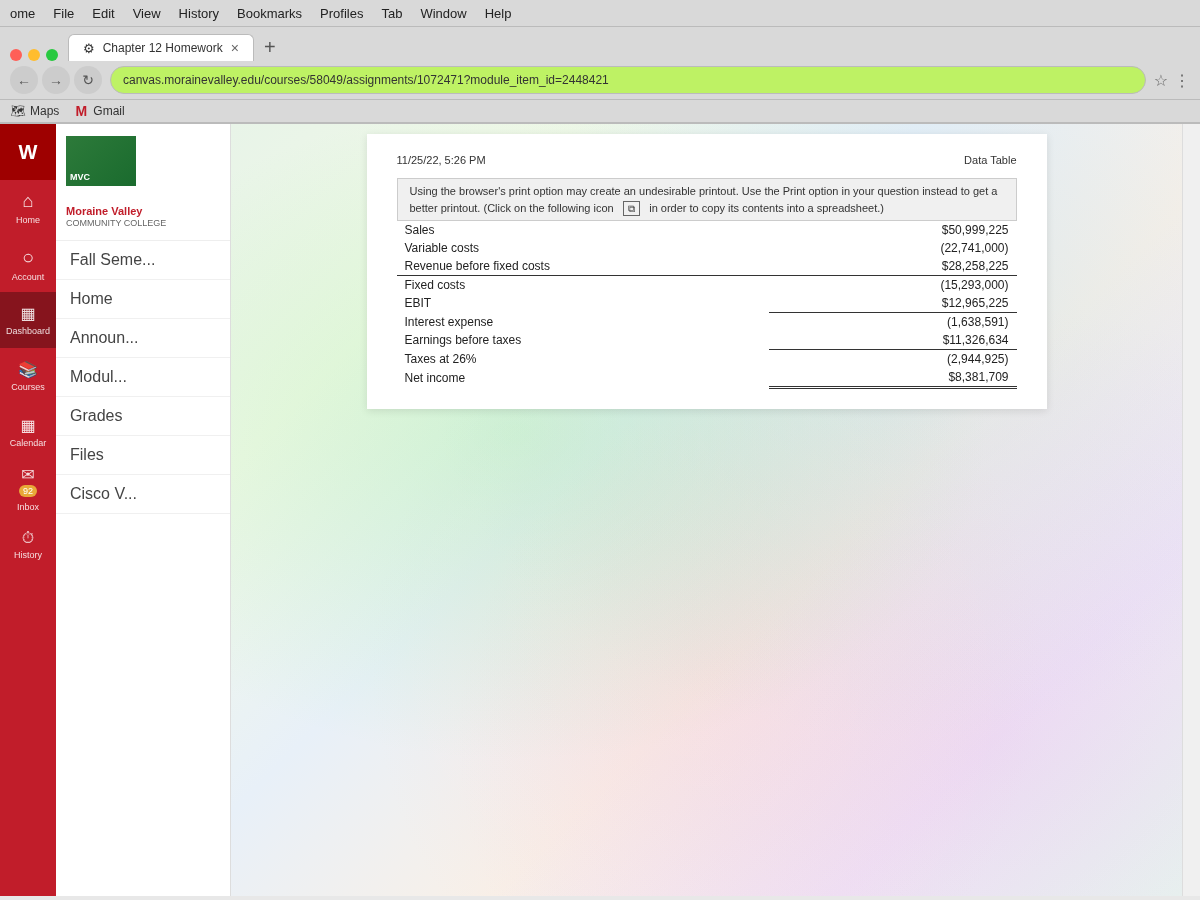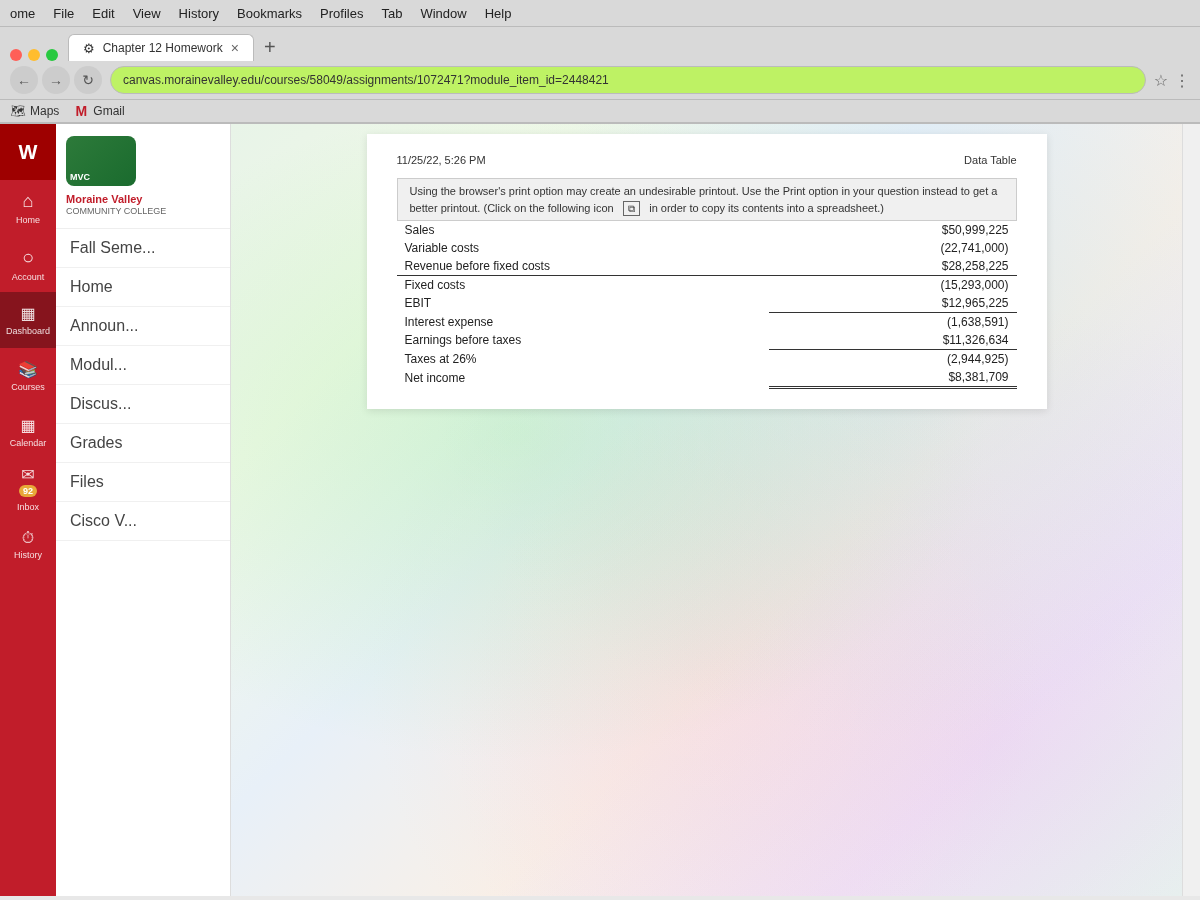--- a/index.html
+++ b/index.html
@@ -182,21 +182,20 @@
     }
     .sidebar-item.active { background: rgba(0,0,0,0.3); }
     .badge {
       background: #e8a838;
       color: #fff;
       border-radius: 10px;
       font-size: 9px;
       padding: 1px 4px;
       position: relative;
       top: -2px;
-      font-weight: bold;
     }
 
     
     .course-nav {
       width: 175px;
       background: #fff;
       border-right: 1px solid #ddd;
       display: flex;
       flex-direction: column;
       flex-shrink: 0;
@@ -416,31 +415,30 @@
       <span>Inbox</span>
     </div>
     <div class="sidebar-item">
       <span class="icon" style="font-size:16px;">⏱</span>
       <span>History</span>
     </div>
   </div>
 
   <div class="course-nav">
     <div class="course-header">
-      <div class="course-logo-inner" style="width:70px;height:50px;background:linear-gradient(135deg,#2d7a3a,#1a6b2e);border-radius:8px;display:flex;align-items:flex-end;justify-content:flex-start;padding:4px;margin-bottom:6px;">
+      <div class="course-logo-inner" style="width:70px;height:50px;background:linear-gradient(135deg,#2d7a3a,#1a6b2e);border-radius:0;display:flex;align-items:flex-end;justify-content:flex-start;padding:4px;margin-bottom:18px;">
         <span style="color:#fff;font-size:9px;font-weight:bold;">MVC</span>
       </div>
       <div class="college-name">Moraine Valley</div>
       <div class="college-subtitle">COMMUNITY COLLEGE</div>
     </div>
     <div class="course-nav-item">Fall Seme...</div>
     <div class="course-nav-item">Home</div>
     <div class="course-nav-item">Announ...</div>
     <div class="course-nav-item">Modul...</div>
-    <div class="course-nav-item">Discus...</div>
     <div class="course-nav-item">Grades</div>
     <div class="course-nav-item">Files</div>
     <div class="course-nav-item">Cisco V...</div>
   </div>
 
   <div class="content-area">
     <div class="page-content">
       <div class="document-area">
 
         <div class="doc-header">

